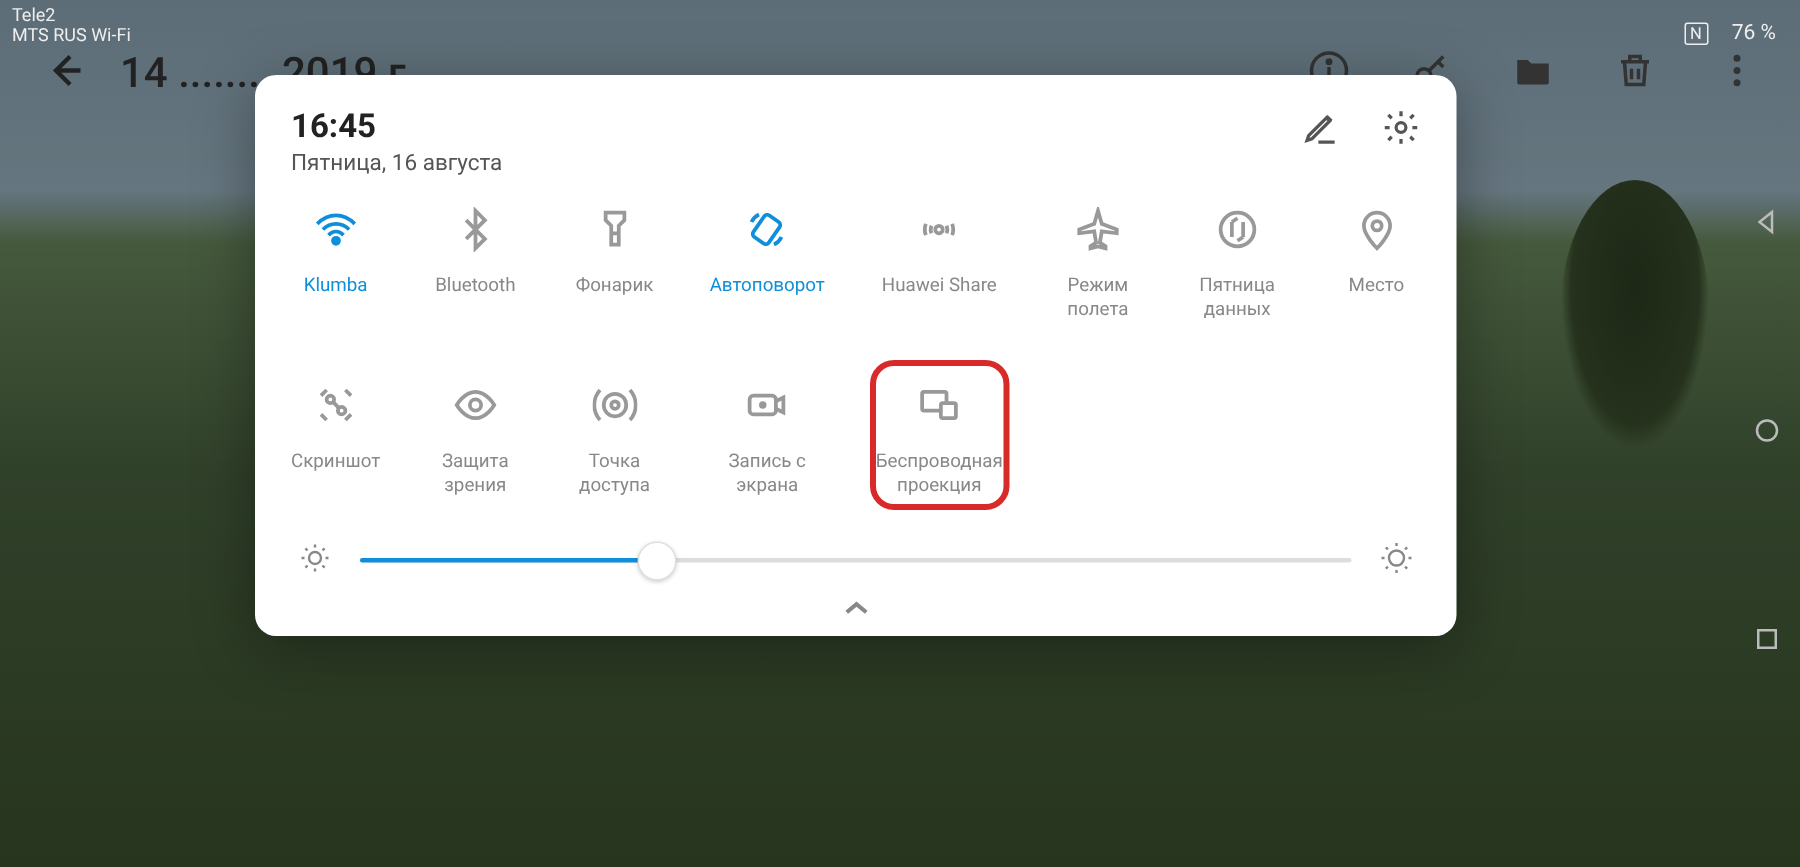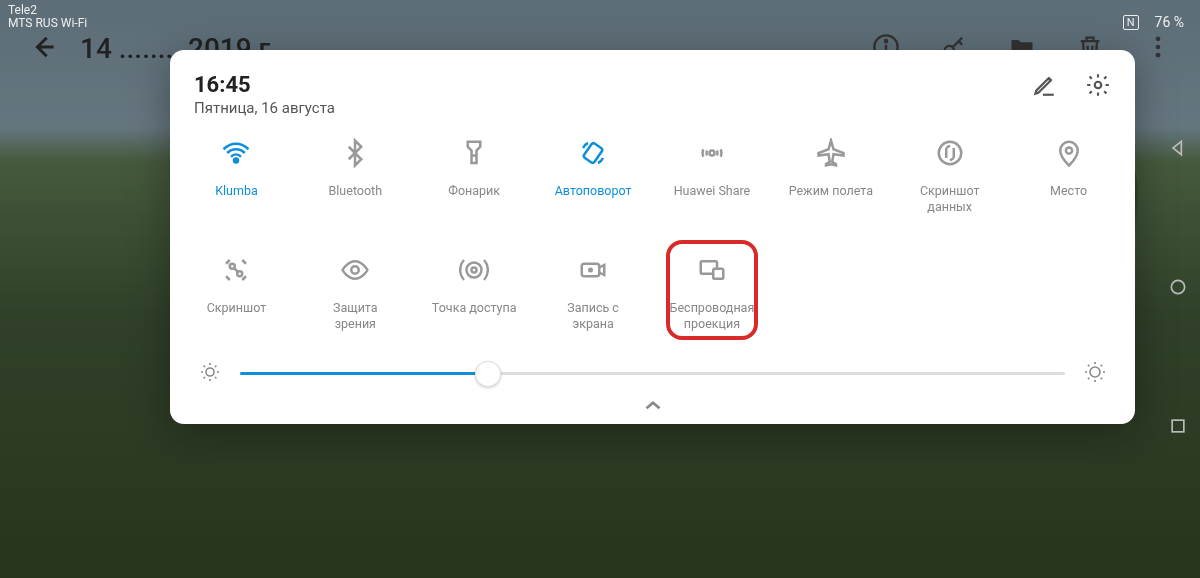--- a/index.html
+++ b/index.html
@@ -36,21 +36,21 @@
     padding: 12px 28px; z-index: 1;
   }
   .app-bar-left { display: flex; align-items: center; gap: 24px; }
   .app-bar-right { display: flex; align-items: center; gap: 40px; }
   .app-title { font-size: 28px; font-weight: 500; color: #222; }
   .app-bar svg { width: 28px; height: 28px; }
 
   .qs-panel {
     position: absolute;
     top: 50px; left: 170px;
-    width: 965px;
+    width: 801px;
     background: #fff;
     border-radius: 14px;
     box-shadow: 0 8px 40px rgba(0,0,0,0.35);
     padding: 22px 24px 10px 24px;
     z-index: 10;
   }
   .qs-header {
     display: flex; justify-content: space-between; align-items: flex-start;
     margin-bottom: 14px;
   }
@@ -262,21 +262,21 @@
         </div>
       <div class="qs-tile-label">Режим полета</div>
     </div>
     <div class="qs-tile">
       <div class="qs-tile-icon">
           <svg viewBox="0 0 24 24" stroke-width="2">
             <circle cx="12" cy="12" r="9"></circle>
             <path d="M9 8v8M9 8l3-2M15 16V8M15 16l-3 2"></path>
           </svg>
         </div>
-      <div class="qs-tile-label">Скриншот данных</div>
+      <div class="qs-tile-label">Пятница данных</div>
     </div>
 
     <div class="qs-tile">
       <div class="qs-tile-icon">
           <svg viewBox="0 0 24 24" stroke-width="2">
             <path d="M12 22s7-7 7-12a7 7 0 1 0-14 0c0 5 7 12 7 12z"></path>
             <circle cx="12" cy="10" r="2.5"></circle>
           </svg>
         </div>
       <div class="qs-tile-label">Место</div>

